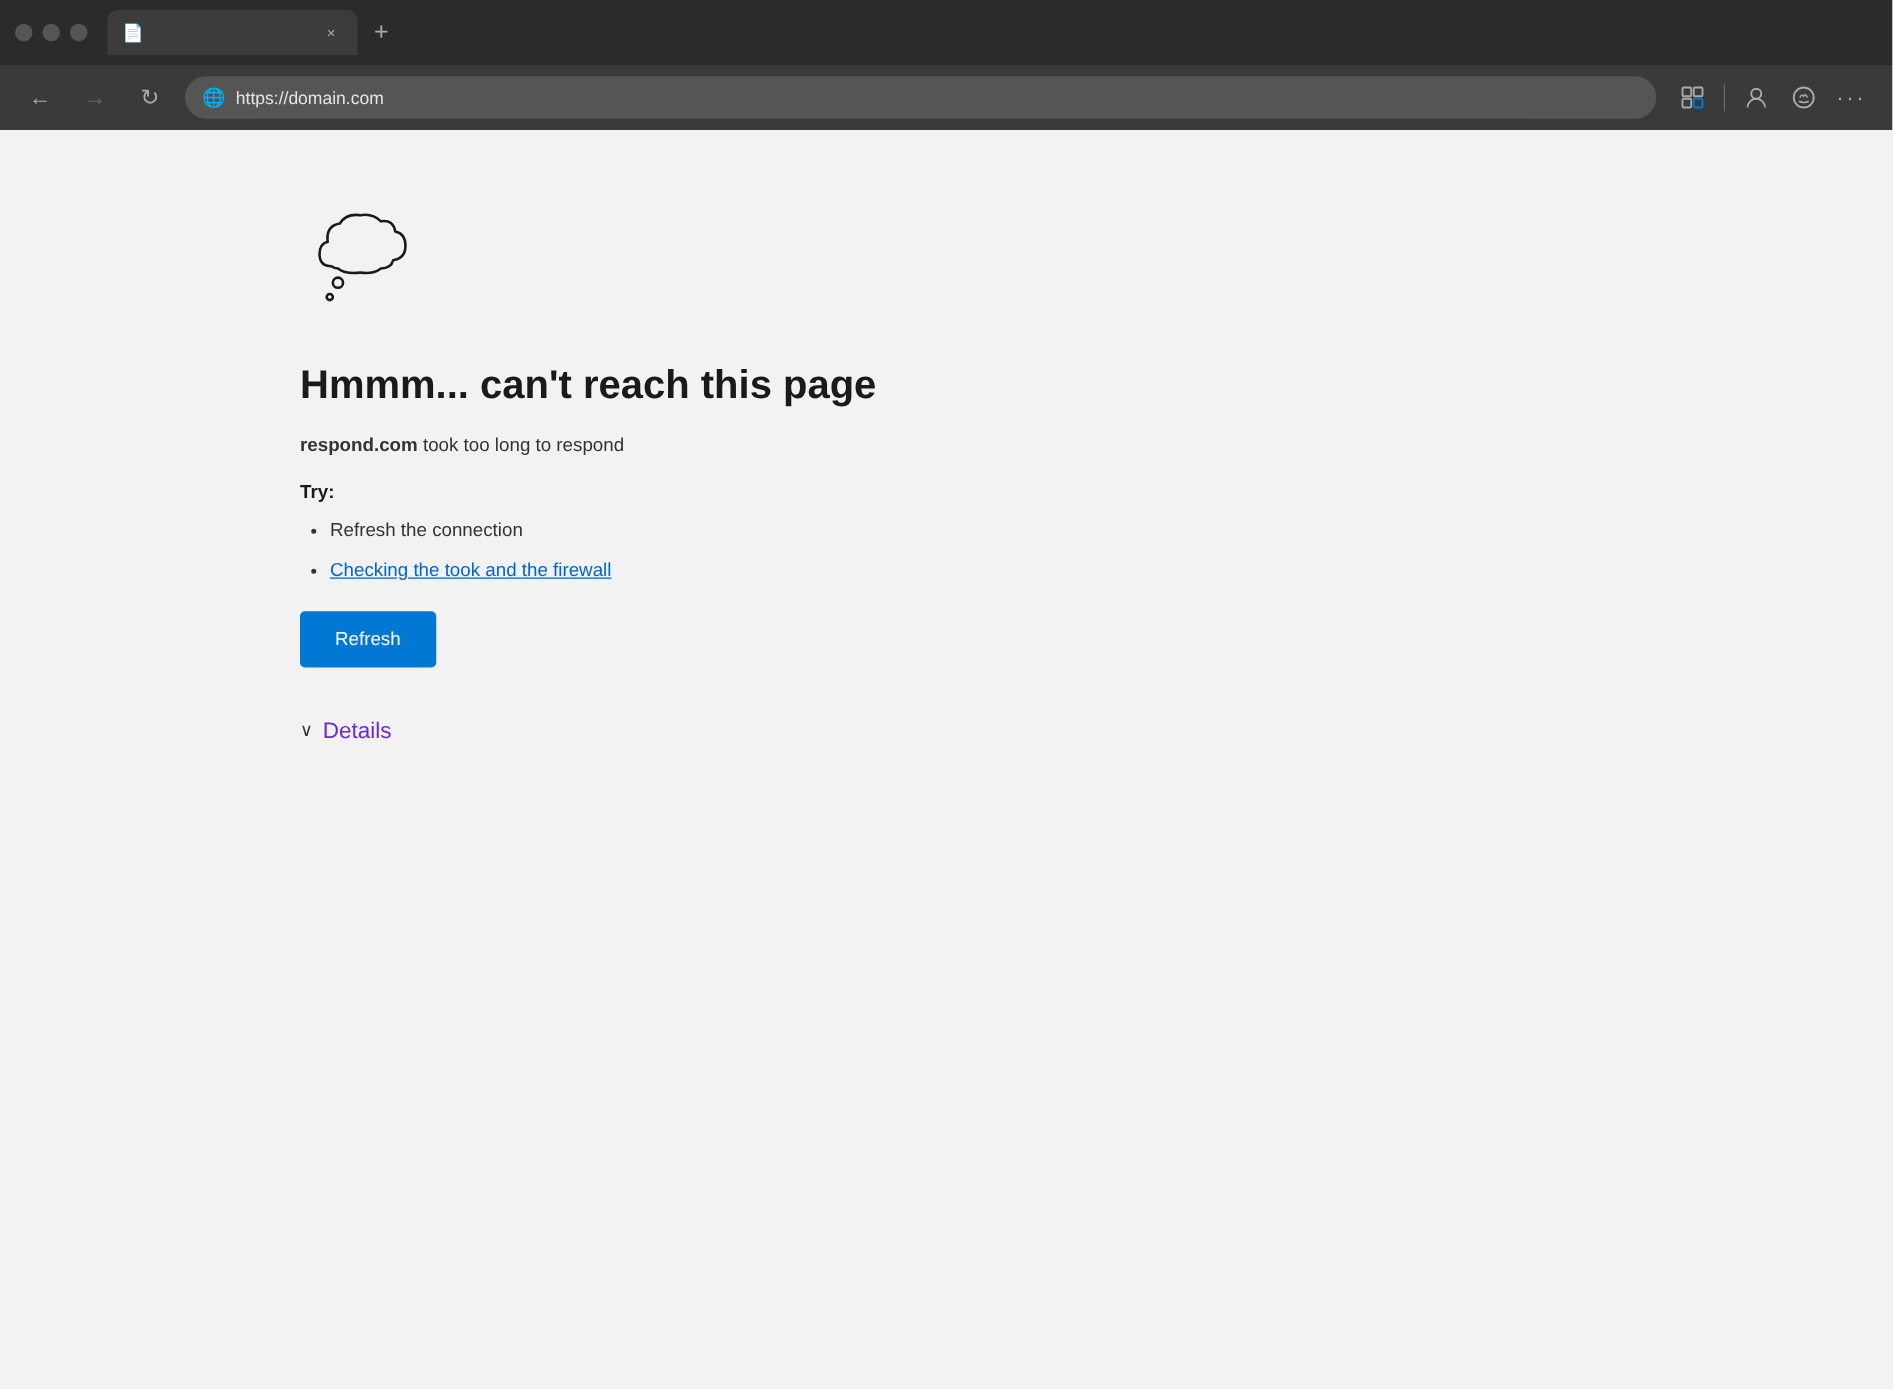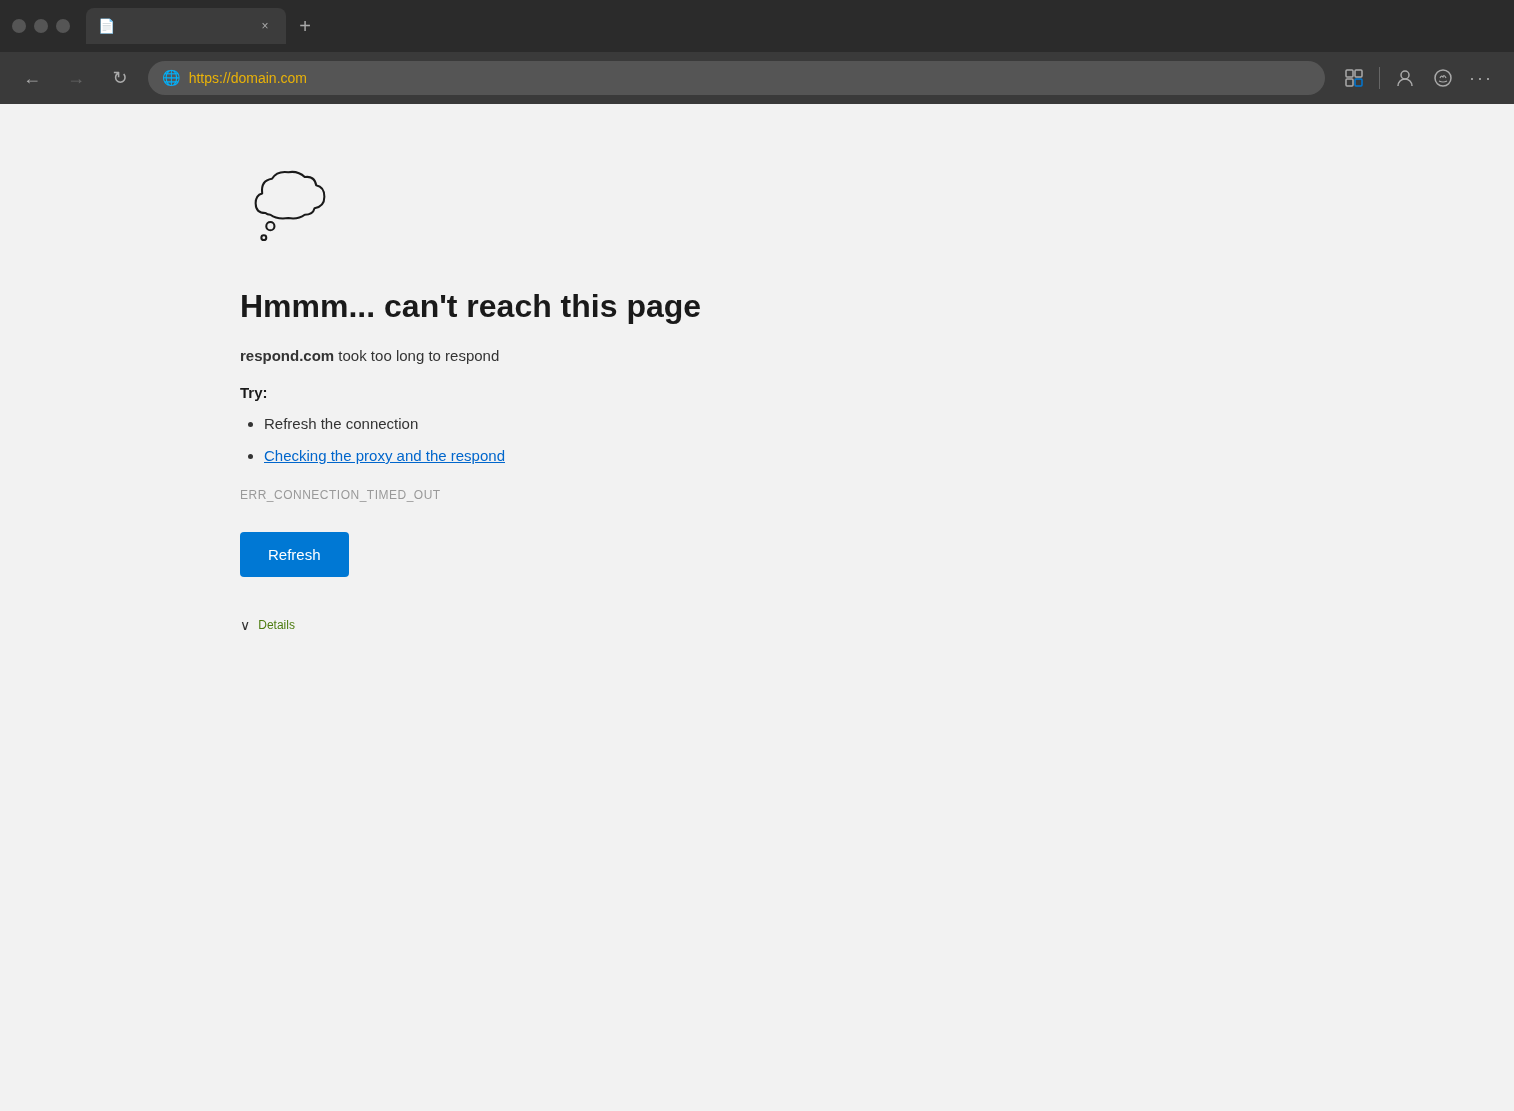--- a/index.html
+++ b/index.html
@@ -137,21 +137,21 @@
     .globe-icon {
       color: #aaa;
       font-size: 15px;
     }
 
     .address-bar {
       flex: 1;
       background: none;
       border: none;
       outline: none;
-      color: #eab308;
+      color: #e5e5e5;
       font-size: 14px;
     }
 
     .nav-right {
       display: flex;
       align-items: center;
       gap: 4px;
     }
 
     .nav-icon-btn {
@@ -264,22 +264,22 @@
       gap: 8px;
       cursor: pointer;
     }
 
     .chevron-icon {
       font-size: 14px;
       color: #333;
     }
 
     .details-label {
-      font-size: 12px;
-      color: #4d7c0f;
+      font-size: 18px;
+      color: #6d28d9;
     }
   </style>
 </head>
 <body>
 
 <div class="titlebar">
   <div class="traffic-lights">
     <div class="traffic-light"></div>
     <div class="traffic-light"></div>
     <div class="traffic-light"></div>
@@ -366,25 +366,24 @@
       <strong>respond.com</strong><span> took too long to respond</span>
     </p>
 
     <p class="try-label">Try:</p>
 
     <ul class="suggestions-list">
       <li>
         <span>Refresh the connection</span>
       </li>
       <li>
-        <a>Checking the proxy and the respond</a>
+        <a>Checking the took and the firewall</a>
       </li>
     </ul>
 
-    <div class="error-code">ERR_CONNECTION_TIMED_OUT</div>
 
     <button class="refresh-btn">Refresh</button>
 
     <div class="details-row">
       <span class="chevron-icon">∨</span>
       <span class="details-label">Details</span>
     </div>
 
   </div>
 </div>

